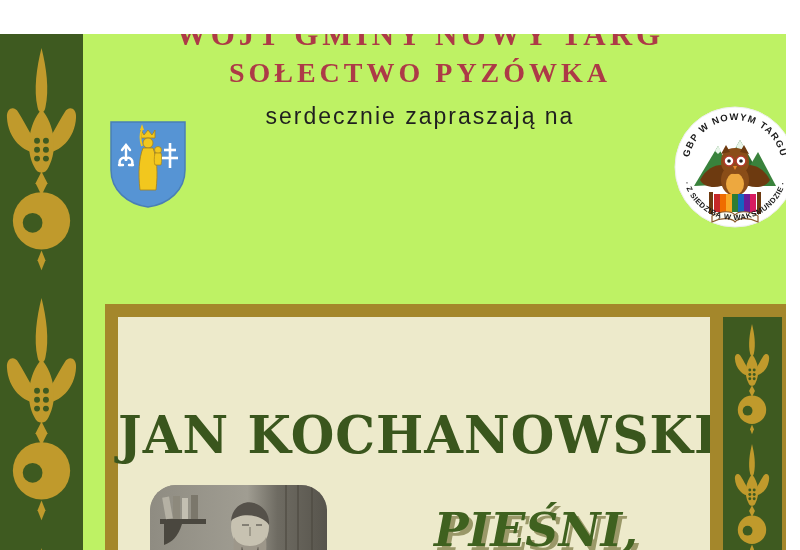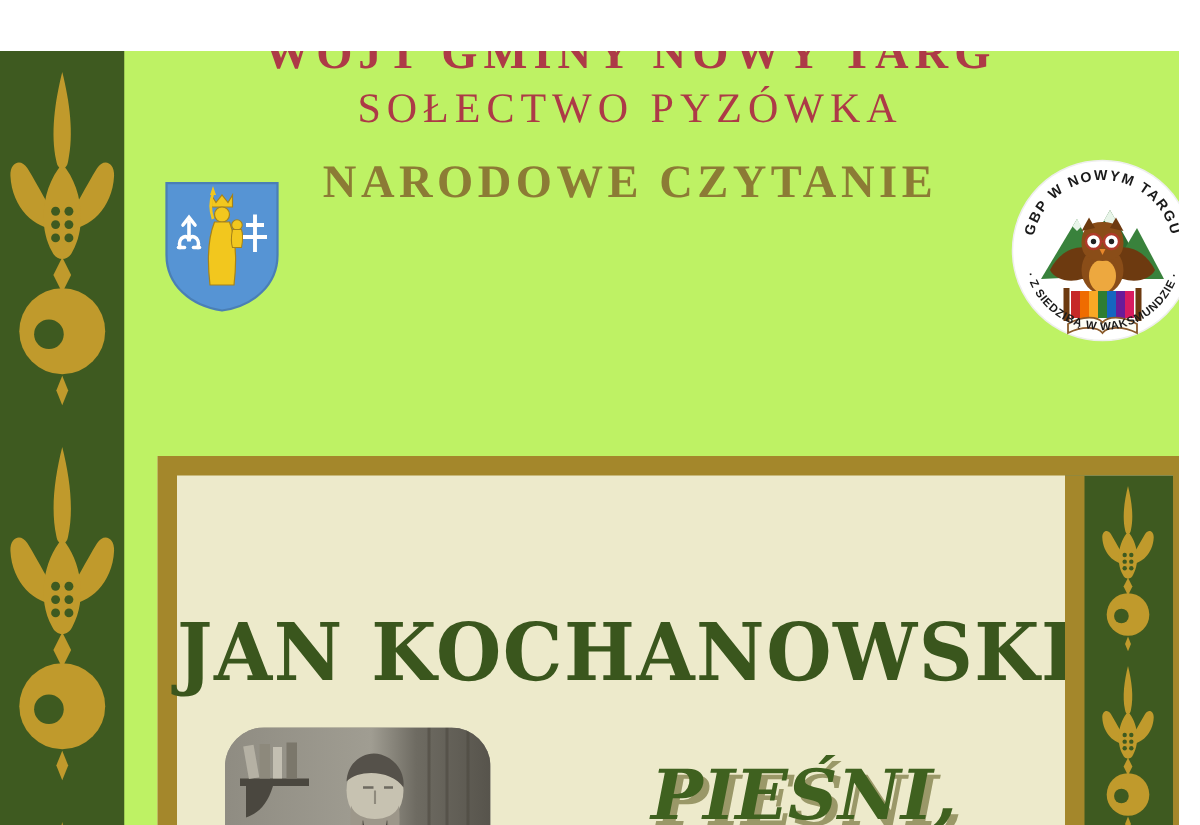--- a/index.html
+++ b/index.html
@@ -9,21 +9,21 @@
   }
   
   .left-strip { position:absolute; left:0; top:0; width:83px; height:550px; }
   
   .hdr { position:absolute; left:90px; top:-16px; width:660px; text-align:center; }
   .hdr div { white-space:nowrap; }
   .l1 { font-size:31px; line-height:34px; letter-spacing:4px; font-weight:bold; color:#ad3a47; }
   .l2 { font-size:30px; line-height:36px; margin-top:14px; letter-spacing:3px; font-weight:bold; color:#ad3a47; }
   .l3 { font-size:21px; line-height:24px; margin-top:10px; letter-spacing:2px;
         font-family:"Liberation Sans", sans-serif; color:#a64a51; }
-  .l4 { font-size:28px; line-height:30px; margin-top:6px; letter-spacing:4px; font-weight:normal; color:#ad3a47; }
+  .l4 { font-size:28px; line-height:30px; margin-top:6px; letter-spacing:4px; font-weight:bold; color:#ad3a47; }
   .l5 { font-size:23px; line-height:27px; margin-top:15px; letter-spacing:2px;
         font-family:"Liberation Sans", sans-serif; color:#1f1f1f; }
   .l6 { font-size:31px; line-height:33px; margin-top:16px; letter-spacing:3px; font-weight:bold; color:#8c7b35; }
   .l7 { font-size:27px; line-height:28px; letter-spacing:3px; font-weight:bold; color:#8c7b35; }
   
   .herb { position:absolute; left:107px; top:84px; width:82px; height:92px; }
   .logo { position:absolute; left:674px; top:72px; width:122px; height:122px; }
   
   .panel {
     position:absolute; left:105px; top:270px; width:690px; height:300px;
@@ -85,21 +85,21 @@
         <use href="#tulip" x="2" y="12" width="79" height="242"></use>
         <use href="#tulip" x="2" y="262" width="79" height="242"></use>
         <use href="#tulip" x="2" y="512" width="79" height="242"></use>
       </g>
     </svg>
   </div>
 
   <div class="hdr">
     <div class="l1">WÓJT GMINY NOWY TARG</div>
     <div class="l4">SOŁECTWO PYZÓWKA</div>
-    <div class="l6">NARODOWE CZYTANIE</div>
+    <div class="l5">serdecznie zapraszają na</div>
   </div>
 
   <div class="herb">
     <svg width="82" height="92" viewBox="0 0 82 92">
       <path d="M4 4 H78 V52 C78 72 62 86 41 89 C20 86 4 72 4 52 Z" fill="#5694d4" stroke="#4a7fb5" stroke-width="1.5"></path>
       <g fill="#f2c71e" stroke="#a5821a" stroke-width="0.8">
         <path d="M34 12 L37 17 L41 12 L45 17 L48 12 L48 20 L34 20 Z"></path>
         <circle cx="41" cy="25" r="5"></circle>
         <path d="M36 30 C32 40 31 55 33 72 L49 72 C51 55 50 40 46 30 Z"></path>
         <circle cx="51" cy="32" r="3.5" stroke-width="0.7"></circle>

